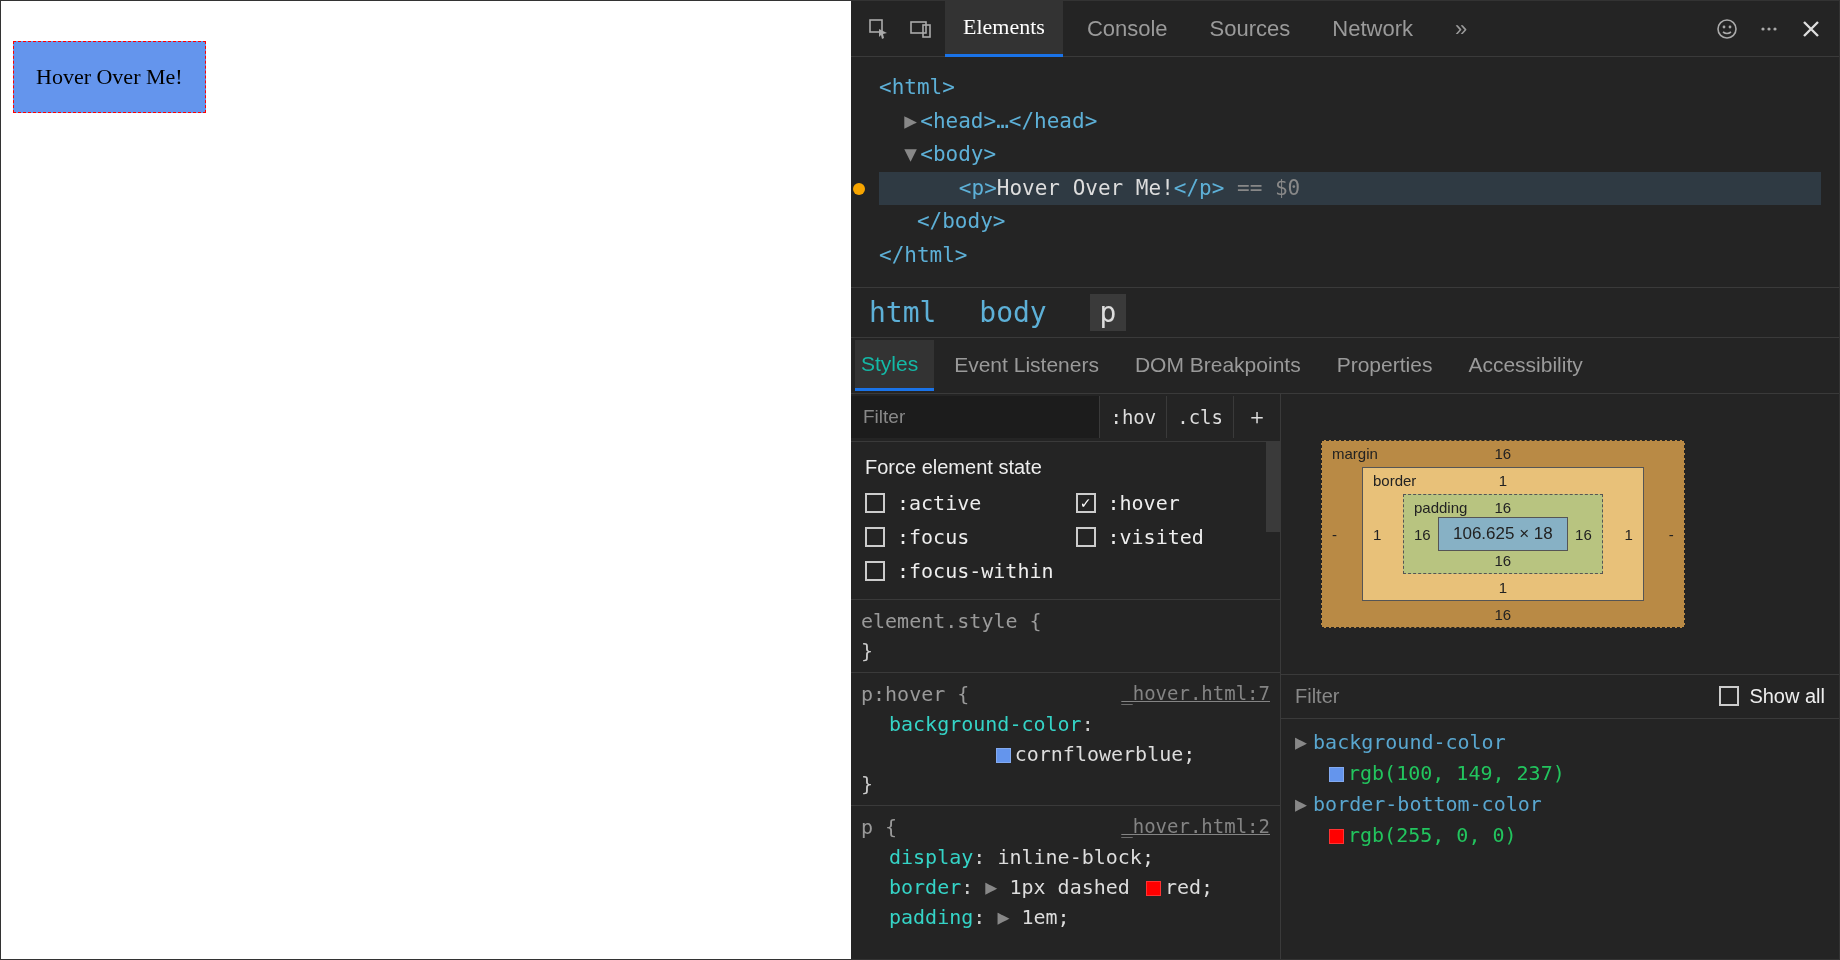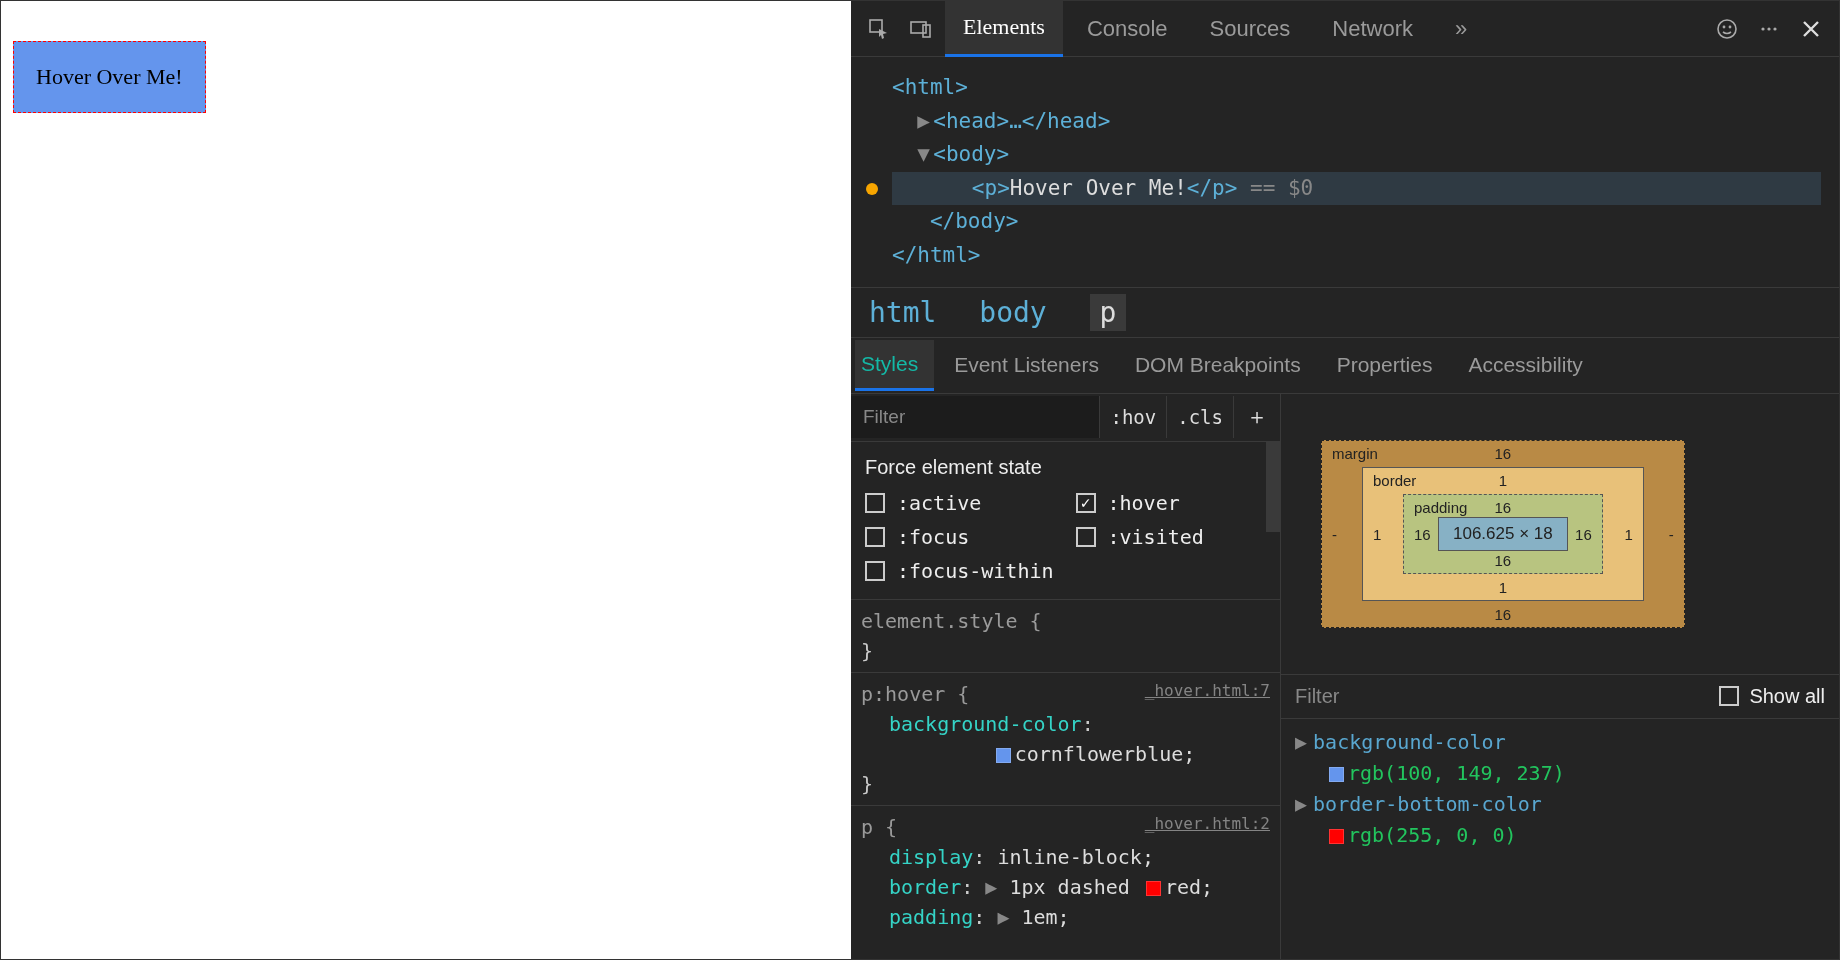--- a/index.html
+++ b/index.html
@@ -27,21 +27,21 @@
   .tool-ico svg { width: 24px; height: 24px; }
   .dt-tab { padding: 14px 18px; font-size: 22px; color: #9a9a9a; cursor: pointer; font-family: -apple-system, Arial, sans-serif; }
   .dt-tab.active { color: #fff; border-bottom: 3px solid #1a73e8; background: #333; font-family: Liberation Serif, serif; }
   .dt-toolbar .spacer { flex: 1; }
   
   .elements-tree { padding: 14px 18px 14px 28px; font-size: 21px; line-height: 1.6; background: #242424; }
   .tag { color: #5db0d7; }
   .txt { color: #ddd; }
   .gray { color: #888; }
   .tri { color: #888; display:inline-block; width:16px; }
-  .tree-row { white-space: pre; margin-left: 13px; }
+  .tree-row { white-space: pre; }
   .tree-row.selected { background: #2f3a43; display:flex; align-items:center; }
   .tree-row.selected .dot { width:12px; height:12px; background:#f7a500; border-radius:50%; display:inline-block; margin-right:18px; margin-left:-26px; }
   
   .crumb { border-top: 1px solid #3a3a3a; border-bottom: 1px solid #3a3a3a; padding: 8px 18px; font-size: 28px; }
   .crumb span.link { color: #5db0d7; margin-right: 26px; cursor:pointer; }
   .crumb span.sel { background:#3a3a3a; color:#ddd; padding:2px 10px; }
   
   .lower { flex:1; display:flex; min-height:0; }
   .styles-col { width: 430px; display:flex; flex-direction:column; border-right:1px solid #3a3a3a; min-height:0;}
   .comp-col { flex:1; display:flex; flex-direction:column; min-height:0;}
@@ -57,21 +57,21 @@
   
   .force-state { padding:14px 14px 16px; border-bottom:1px solid #3a3a3a; font-family:-apple-system,Arial,sans-serif;}
   .force-state .title { color:#eee; font-size:20px; margin-bottom:12px; }
   .force-grid { display:grid; grid-template-columns:1fr 1fr; gap:10px 20px; }
   .chk { display:flex; align-items:center; gap:12px; font-size:20px; color:#eee; font-family:"SF Mono",Menlo,monospace;}
   .box { width:20px; height:20px; border:2px solid #ccc; display:flex; align-items:center; justify-content:center;}
   .box.checked::after { content:"✓"; color:#fff; font-size:16px; line-height:1;}
   
   .rules { flex:1; overflow:hidden; font-size:20px; line-height:1.5; }
   .rule-block { border-bottom:1px solid #3a3a3a; padding:6px 10px 6px 10px; position:relative;}
-  .rule-block .src { position:absolute; right:10px; top:6px; color:#848484; text-decoration:underline; font-size:16px;}
+  .rule-block .src { position:absolute; right:10px; top:6px; color:#848484; text-decoration:underline; font-size:19px;}
   .sel-txt { color:#9a9a9a; }
   .brace { color:#ccc; }
   .prop { color:#35d4c7; }
   .val { color:#ddd; }
   .swatch { display:inline-block; width:15px; height:15px; vertical-align:middle; margin:0 4px; border:1px solid rgba(255,255,255,0.2);}
   .indent { padding-left:28px; display:block;}
   .expand-tri { color:#888; }
   
   .boxmodel-wrap { padding:46px 40px; display:flex; justify-content:flex-start; }
   .bm { font-family:-apple-system,Arial,sans-serif; font-size:15px; color:#222; text-align:center;}

